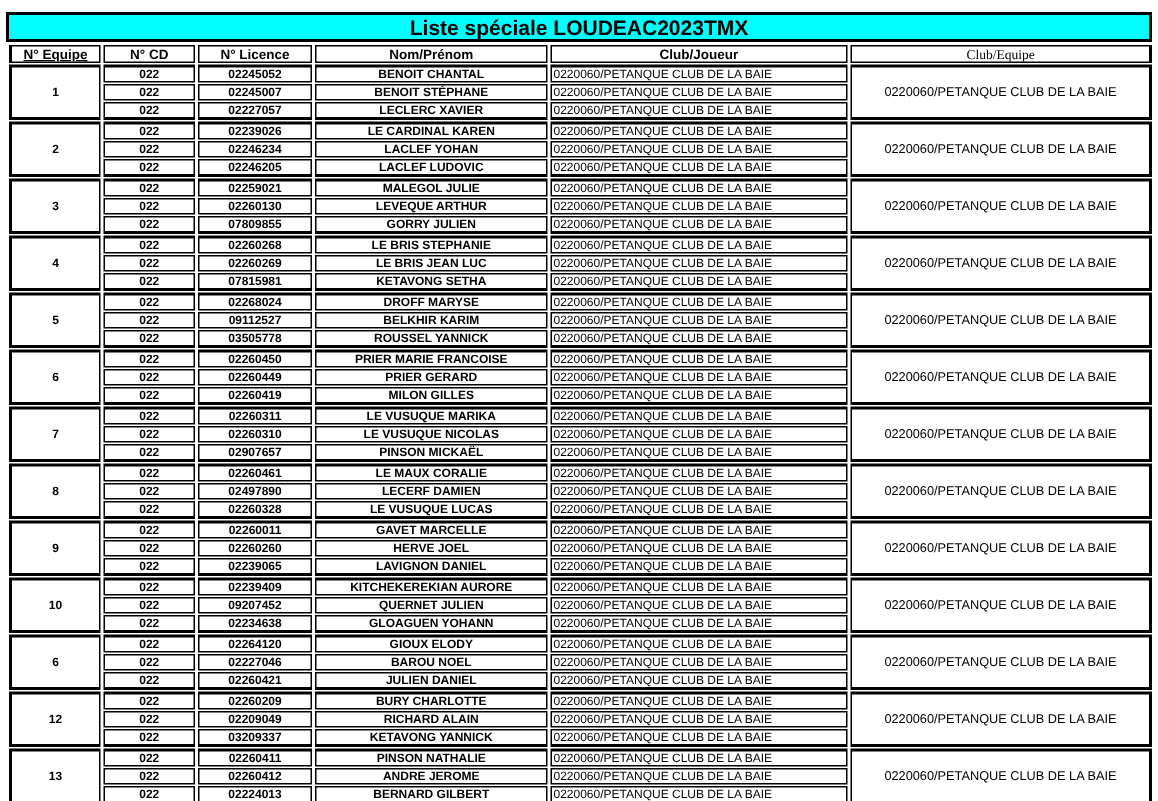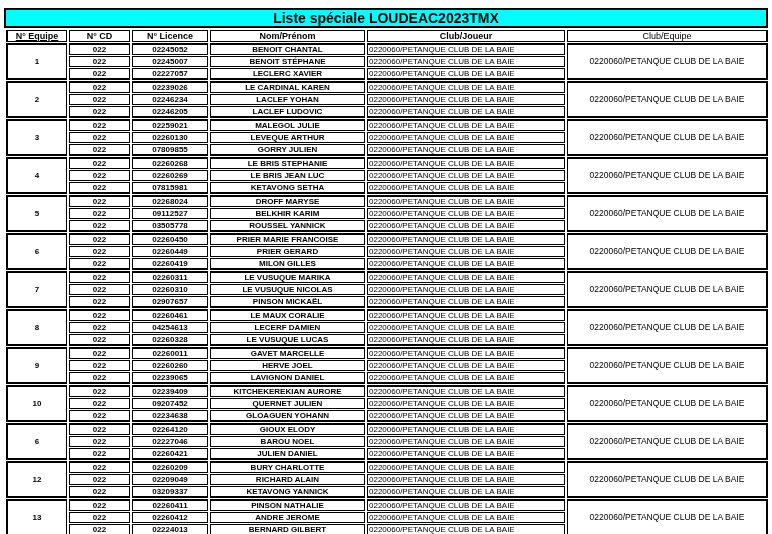--- a/index.html
+++ b/index.html
@@ -21,21 +21,21 @@
     border-collapse: separate; border-spacing: 2px 1px;
     margin-top: 1px;
   }
   th, td {
     border: 1px solid var(--border-c);
     padding: 0; line-height: 9px;
     white-space: nowrap; overflow: hidden;
     text-align: center; vertical-align: middle;
   }
   th { height: 12px; font-size: 9px; font-weight: bold; }
-  th.light { font-weight: normal; }
+  th.light { font-weight: normal; font-family: Liberation Serif, serif; }
   td { height: 8.6px; font-size: 8px; }
   td.cd, td.lic, td.name, td.teamnum { font-weight: bold; }
   td.clubj { text-align: left; padding-left: 1px; font-weight: normal; }
   td.clube { font-weight: normal; font-size: 8.5px; }
   tr.gstart td { border-top-width: 2px; }
   tr.gend td { border-bottom-width: 2px; }
   td.teamnum { border-left-width: 2px; border-top-width: 2px; border-bottom-width: 2px; }
   td.clube   { border-right-width: 2px; border-top-width: 2px; border-bottom-width: 2px; }
   th:first-child { border-left-width: 2px; text-decoration: underline; }
   th:last-child  { border-right-width: 2px; }
@@ -208,21 +208,21 @@
         <tr class="gstart ">
           <td class="teamnum" rowspan="3">8</td>
           <td class="cd">022</td>
           <td class="lic">02260461</td>
           <td class="name">LE MAUX CORALIE</td>
           <td class="clubj">0220060/PETANQUE CLUB DE LA BAIE</td>
           <td class="clube" rowspan="3">0220060/PETANQUE CLUB DE LA BAIE</td>
         </tr>
         <tr>
           <td class="cd">022</td>
-          <td class="lic">04254613</td>
+          <td class="lic">02497890</td>
           <td class="name">LECERF DAMIEN</td>
           <td class="clubj">0220060/PETANQUE CLUB DE LA BAIE</td>
         </tr>
         <tr class="gend">
           <td class="cd">022</td>
           <td class="lic">02260328</td>
           <td class="name">LE VUSUQUE LUCAS</td>
           <td class="clubj">0220060/PETANQUE CLUB DE LA BAIE</td>
         </tr>
         <tr class="gstart ">

